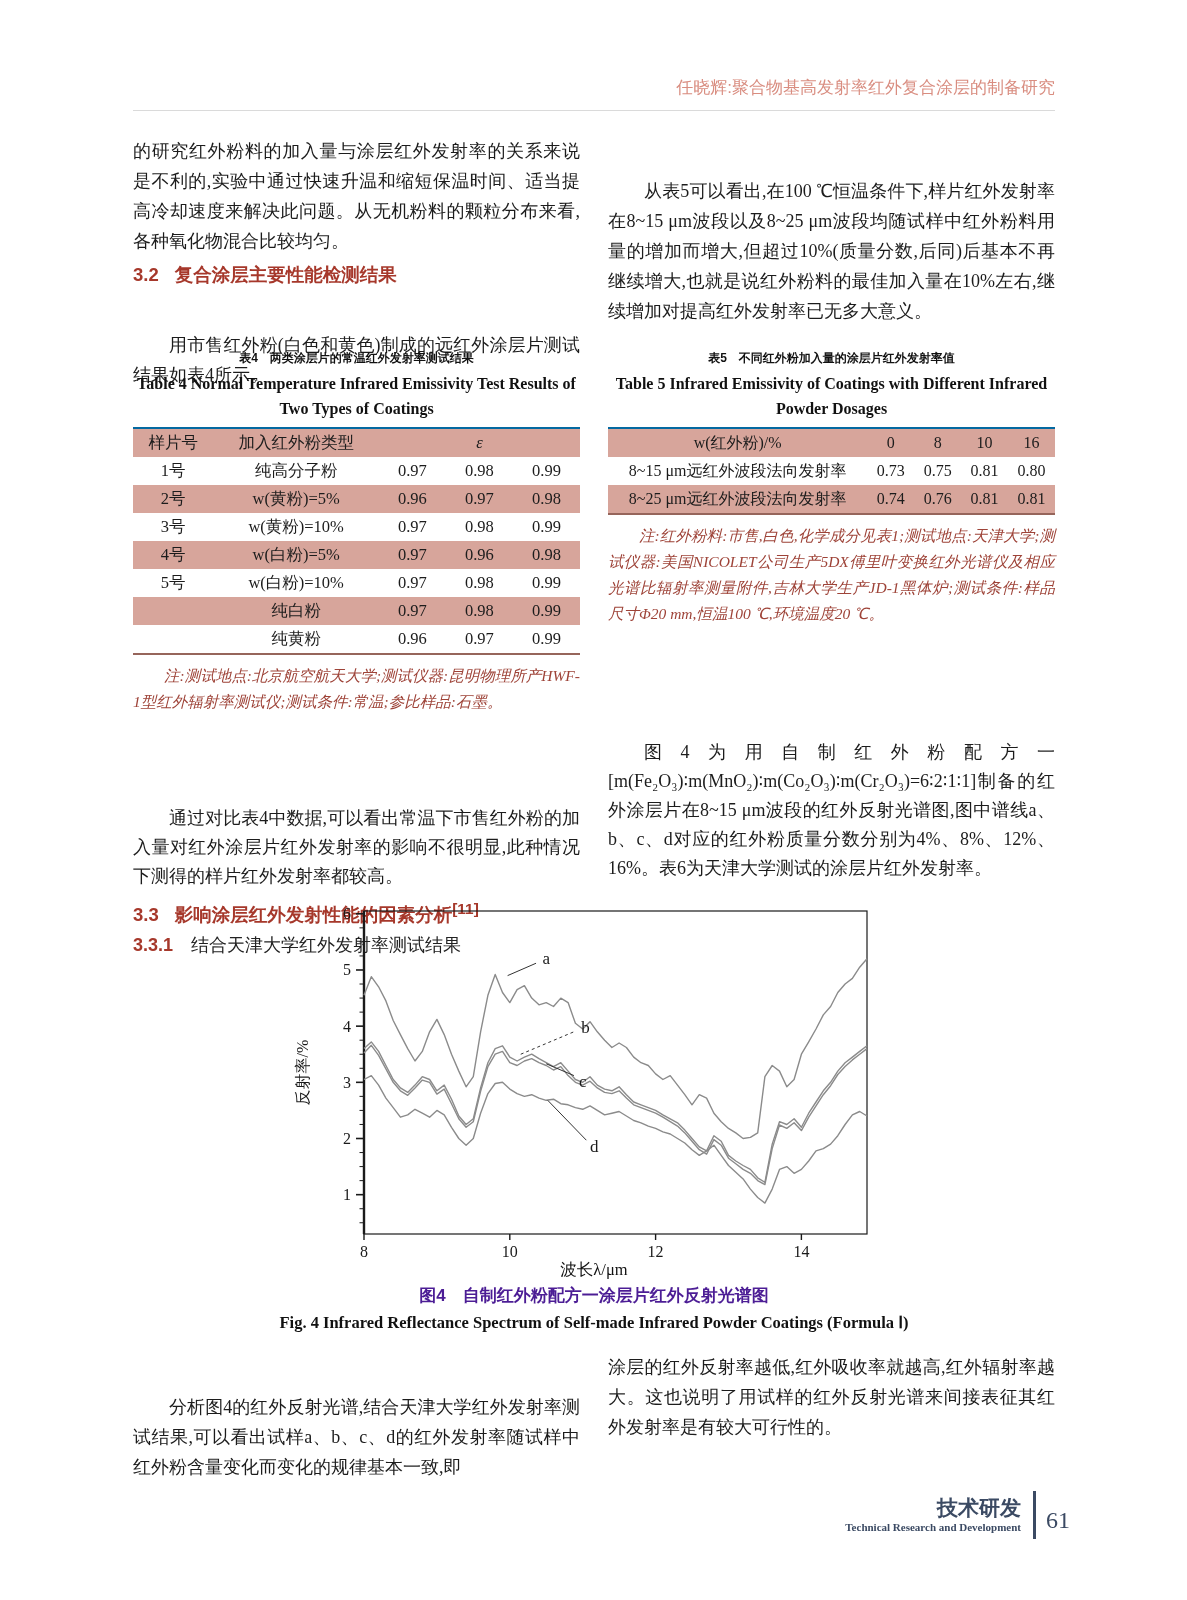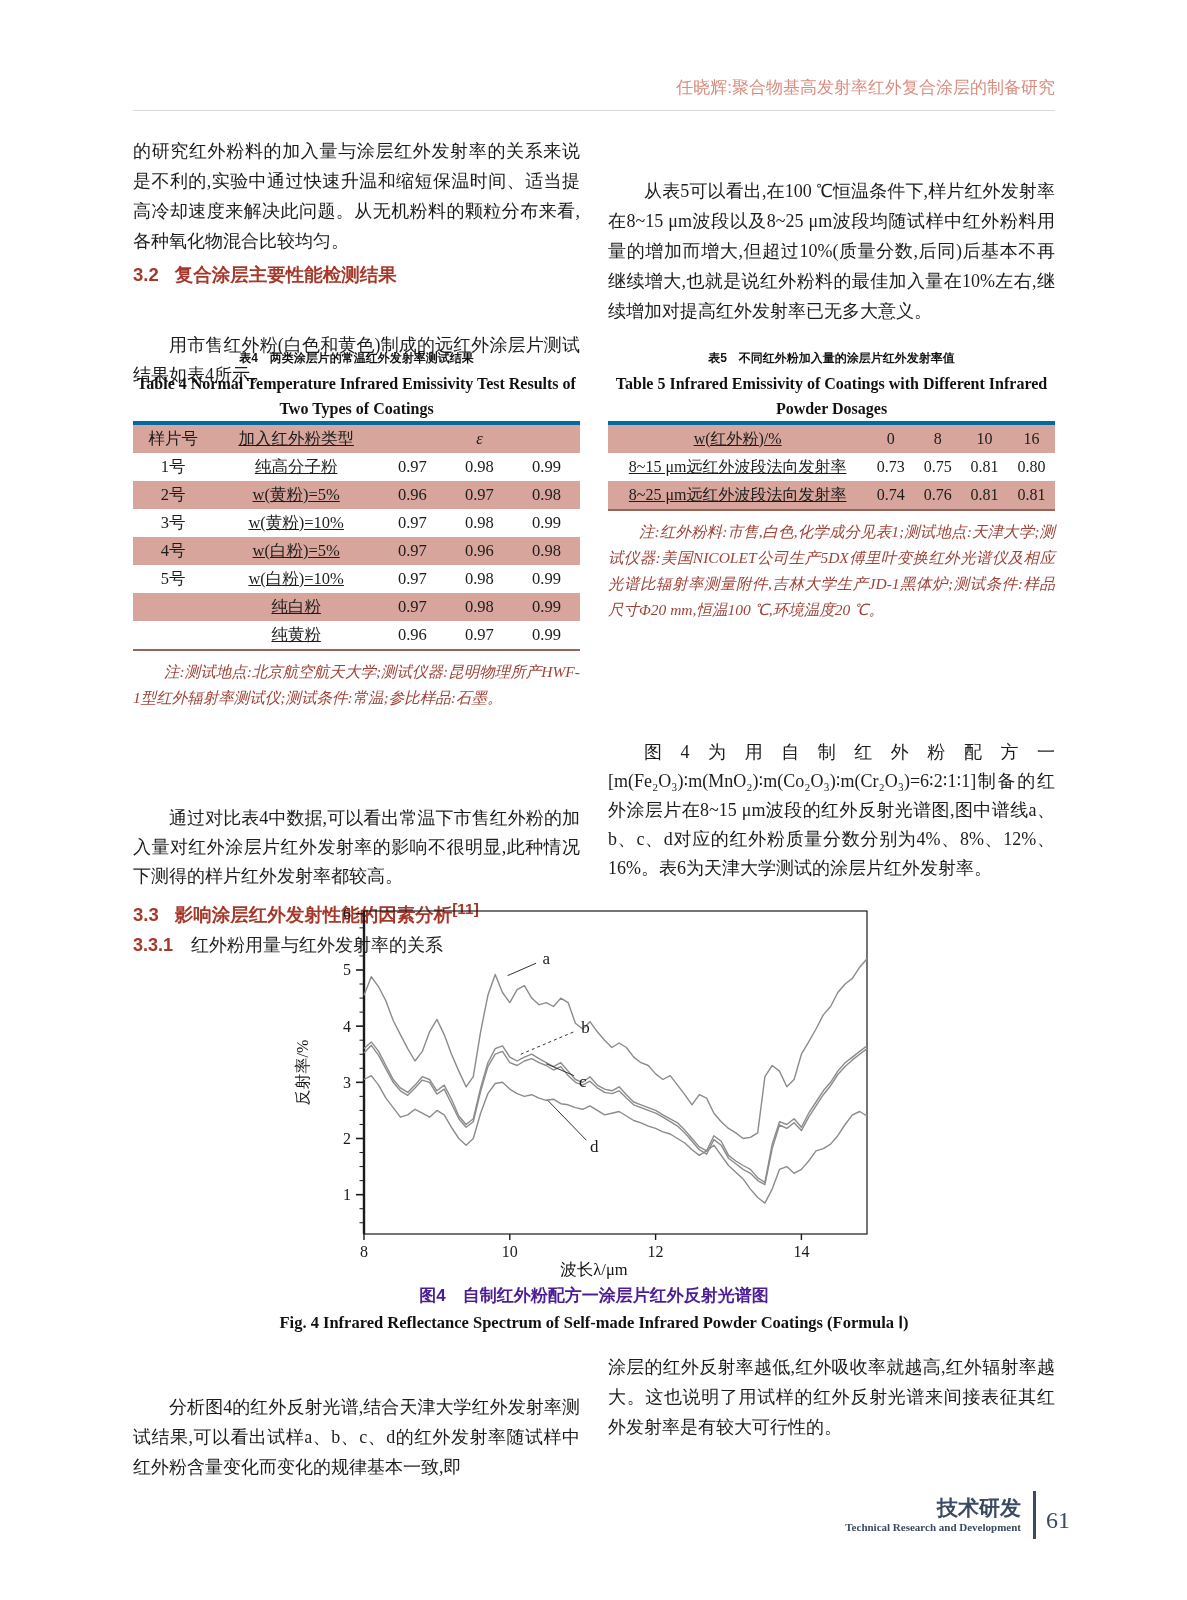--- a/index.html
+++ b/index.html
@@ -18,25 +18,25 @@
          font-weight:bold;color:#a6382b;line-height:30px;}
   .sec-h .ttl{margin-left:16px;}
   .sub-h{margin:0;font-family:"Liberation Sans",sans-serif;font-size:18px;line-height:29px;color:#222;font-weight:normal;}
   .sub-h .num{color:#a6382b;font-weight:bold;margin-right:18px;}
   .hang{padding-left:66px;text-indent:-66px;}
   
   .tblock{position:absolute;width:447px;}
   .cap-zh{font-family:"Liberation Sans",sans-serif;font-weight:bold;font-size:12px;
           text-align:center;line-height:25px;margin:0;color:#111;}
   .cap-en{font-weight:bold;font-size:16px;text-align:center;line-height:25px;margin:0;color:#111;}
-  table.dt{width:100%;border-collapse:collapse;margin-top:0;
-           border-top:4px solid #0369a1;border-bottom:2px solid #96655b;font-size:16.5px;}
+  table.dt{width:100%;border-collapse:collapse;margin-top:6px;
+           border-top:2px solid #0369a1;border-bottom:2px solid #96655b;font-size:16.5px;}
   table.dt td,table.dt th{font-weight:normal;padding:0 4px;height:28px;text-align:center;}
   tr.pink{background:#d7a59b;}
-  td.l,th.l{text-align:left;text-decoration:underline;}
+  td.l,th.l{text-align:left;}
   th.eps{font-style:italic;font-family:"Liberation Serif",serif;}
   .note{margin-top:8px;font-size:15.5px;line-height:26px;color:#9e4338;font-style:italic;
         text-align:justify;text-indent:2em;}
   
   .figure{position:absolute;left:133px;top:906px;width:922px;text-align:center;}
   .fig-xlabel{font-size:16.5px;line-height:24px;margin-top:0;color:#111;}
   .fig-cap-zh{font-family:"Liberation Sans",sans-serif;font-weight:bold;font-size:17px;line-height:27px;color:#4c1d95;}
   .fig-cap-en{font-weight:bold;font-size:16.5px;line-height:27px;color:#111;}
   svg#chart-svg{display:block;margin:0 auto;font-family:"Liberation Serif",serif;}
   svg#chart-svg text{fill:#1a1a1a;}
@@ -123,21 +123,21 @@
         <td>0.99</td>
       </tr>
     </tbody>
       </table>
     <p class="note">注:测试地点:北京航空航天大学;测试仪器:昆明物理所产HWF-1型红外辐射率测试仪;测试条件:常温;参比样品:石墨。</p>
   </div>
 
   <div class="col" style="left:133px;top:764px;line-height:29px;">
     <p class="ind">通过对比表4中数据,可以看出常温下市售红外粉的加入量对红外涂层片红外发射率的影响不很明显,此种情况下测得的样片红外发射率都较高。</p>
     <h2 class="sec-h" style="line-height:28px;"><span class="num">3.3</span><span class="ttl">影响涂层红外发射性能的因素分析</span><sup>[11]</sup></h2>
-    <h3 class="sub-h"><span class="num">3.3.1</span><span>红外粉用量与红外发射率的关系</span></h3>
+    <h3 class="sub-h"><span class="num">3.3.1</span><span>结合天津大学红外发射率测试结果</span></h3>
   </div>
 
   <div class="col" style="left:608px;top:136px;">
     <p class="ind">从表5可以看出,在100 ℃恒温条件下,样片红外发射率在8~15 μm波段以及8~25 μm波段均随试样中红外粉料用量的增加而增大,但超过10%(质量分数,后同)后基本不再继续增大,也就是说红外粉料的最佳加入量在10%左右,继续增加对提高红外发射率已无多大意义。</p>
   </div>
 
   <div class="tblock" style="left:608px;top:346px;">
     <p class="cap-zh">表5　不同红外粉加入量的涂层片红外发射率值</p>
     <p class="cap-en">Table 5  Infrared Emissivity of Coatings with Different Infrared Powder Dosages</p>
     <table class="dt" style="font-size:16px;">

